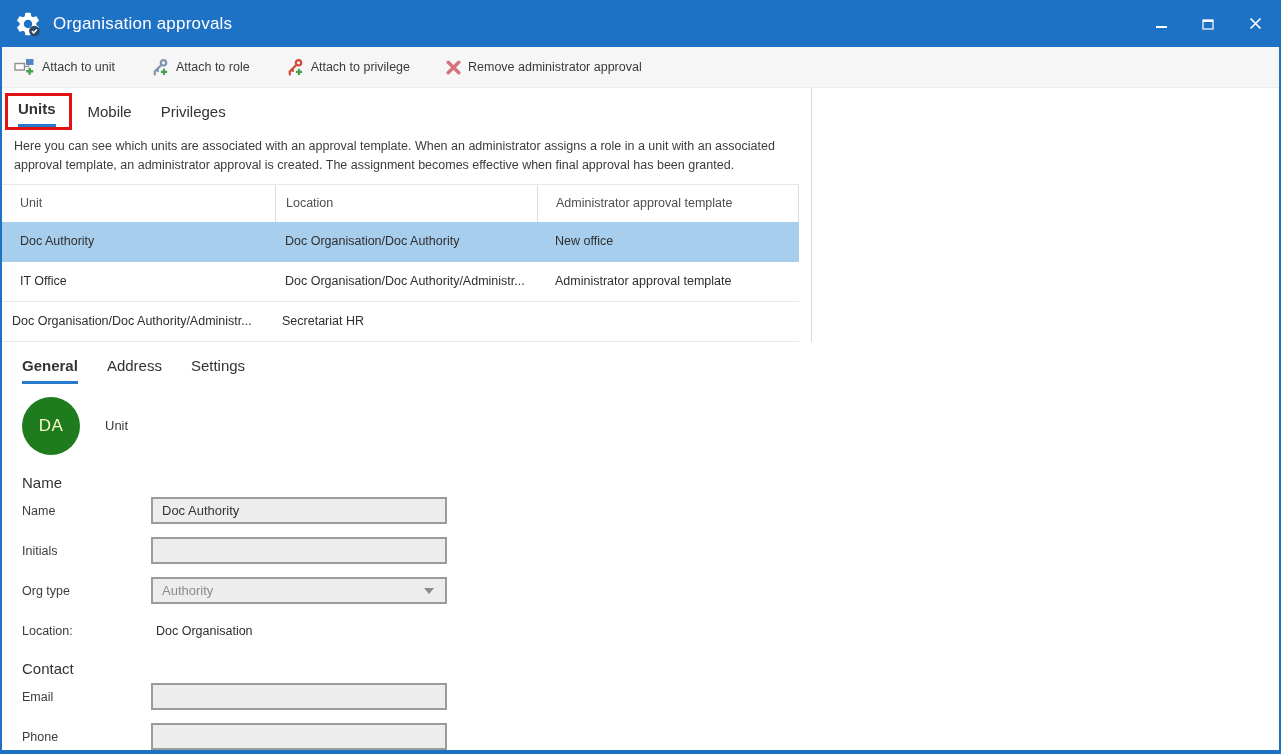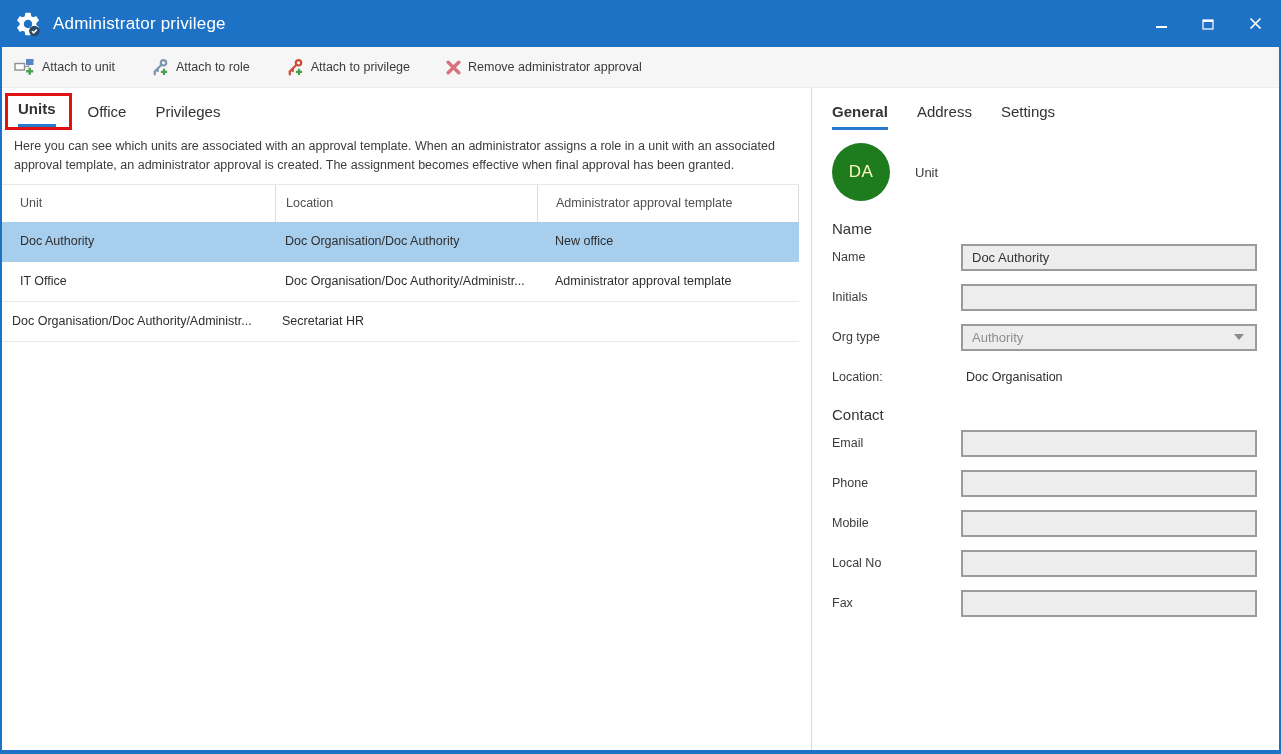--- a/index.html
+++ b/index.html
@@ -24,21 +24,21 @@
 
   
   .toolbar {
     height:41px; background:#f6f6f6; border-bottom:1px solid #ececec;
     display:flex; align-items:center; padding-left:12px;
   }
   .tb-item { display:flex; align-items:center; margin-right:36px; font-size:12.5px; color:#3b3b3b; cursor:default; }
   .tb-item .tb-icon { display:flex; align-items:center; margin-right:7px; }
 
   
-  .main { display:flex; height:662px; }
+  .main { display:flex; height:662px;flex-direction:column; }
   .left-pane  { width:810px; border-right:1px solid #d9d9d9; padding-top:5px; }
   .right-pane { flex:1; padding:5px 0 0 20px; }
 
   
   .tabs { display:flex; align-items:flex-end; height:37px; }
   .left-pane .tabs { padding-left:14px; }
   .tab { font-size:15px; color:#333; padding-bottom:7px; margin-right:29px;
          border-bottom:3px solid transparent; cursor:default; }
   .tab.selected { font-weight:bold; border-bottom-color:#2779CE; }
   .tab-annotation { border:3px solid #E01212; padding:4px 13px 0 10px; margin:0 16px 0 -11px; }
@@ -89,21 +89,21 @@
 <div class="window">
 
   <div class="titlebar">
     <span class="gear-wrap">
       <svg width="28" height="28" viewBox="0 0 24 24">
         <path fill="#ffffff" d="M19.14,12.94c0.04-0.3,0.06-0.61,0.06-0.94c0-0.32-0.02-0.64-0.07-0.94l2.03-1.58c0.18-0.14,0.23-0.41,0.12-0.61l-1.92-3.32c-0.12-0.22-0.37-0.29-0.59-0.22l-2.39,0.96c-0.5-0.38-1.03-0.7-1.62-0.94L14.4,2.81c-0.04-0.24-0.24-0.41-0.48-0.41h-3.84c-0.24,0-0.43,0.17-0.47,0.41L9.25,5.35C8.66,5.59,8.12,5.92,7.63,6.29L5.24,5.33c-0.22-0.08-0.47,0-0.59,0.22L2.74,8.87C2.62,9.08,2.66,9.34,2.86,9.48l2.03,1.58C4.84,11.36,4.8,11.69,4.8,12s0.02,0.64,0.07,0.94l-2.03,1.58c-0.18,0.14-0.23,0.41-0.12,0.61l1.92,3.32c0.12,0.22,0.37,0.29,0.59,0.22l2.39-0.96c0.5,0.38,1.03,0.7,1.62,0.94l0.36,2.54c0.05,0.24,0.24,0.41,0.48,0.41h3.84c0.24,0,0.44-0.17,0.47-0.41l0.36-2.54c0.59-0.24,1.13-0.56,1.62-0.94l2.39,0.96c0.22,0.08,0.47,0,0.59-0.22l1.92-3.32c0.12-0.22,0.07-0.47-0.12-0.61L19.14,12.94z M12,15.6c-1.98,0-3.6-1.62-3.6-3.6s1.62-3.6,3.6-3.6s3.6,1.62,3.6,3.6S13.98,15.6,12,15.6z"></path>
         <circle cx="17.5" cy="18" r="4.6" fill="#2C4A66"></circle>
         <path d="M15.4 18.1 l1.5 1.5 l2.7 -2.9" stroke="#ffffff" stroke-width="1.4" fill="none"></path>
       </svg>
     </span>
-    <span class="titlebar-title">Administrator privilege</span>
+    <span class="titlebar-title">Organisation approvals</span>
     <div class="win-controls">
       <span class="win-btn">
         <svg width="12" height="12">
             <rect x="0" y="8" width="11" height="2" fill="#fff"></rect>
           </svg>
       </span>
       <span class="win-btn">
         <svg width="13" height="12">
             <rect x="1" y="2" width="10" height="9" fill="none" stroke="#fff" stroke-width="1.2"></rect>
             <rect x="1" y="2" width="10" height="2" fill="#fff"></rect>
@@ -163,21 +163,21 @@
     </div>
   </div>
 
   <div class="main">
 
     <div class="left-pane">
       <div class="tabs">
         <div class="tab-annotation">
           <div class="tab selected">Units</div>
         </div>
-        <div class="tab">Office</div>
+        <div class="tab">Mobile</div>
         <div class="tab">Privileges</div>
       </div>
 
       <div class="desc">Here you can see which units are associated with an approval template. When an administrator assigns a role in a unit with an associated approval template, an administrator approval is created. The assignment becomes effective when final approval has been granted.</div>
 
       <div class="table">
         <div class="thead">
           <div class="th col1">Unit</div>
           <div class="th col2">Location</div>
           <div class="th col3">Administrator approval template</div>

